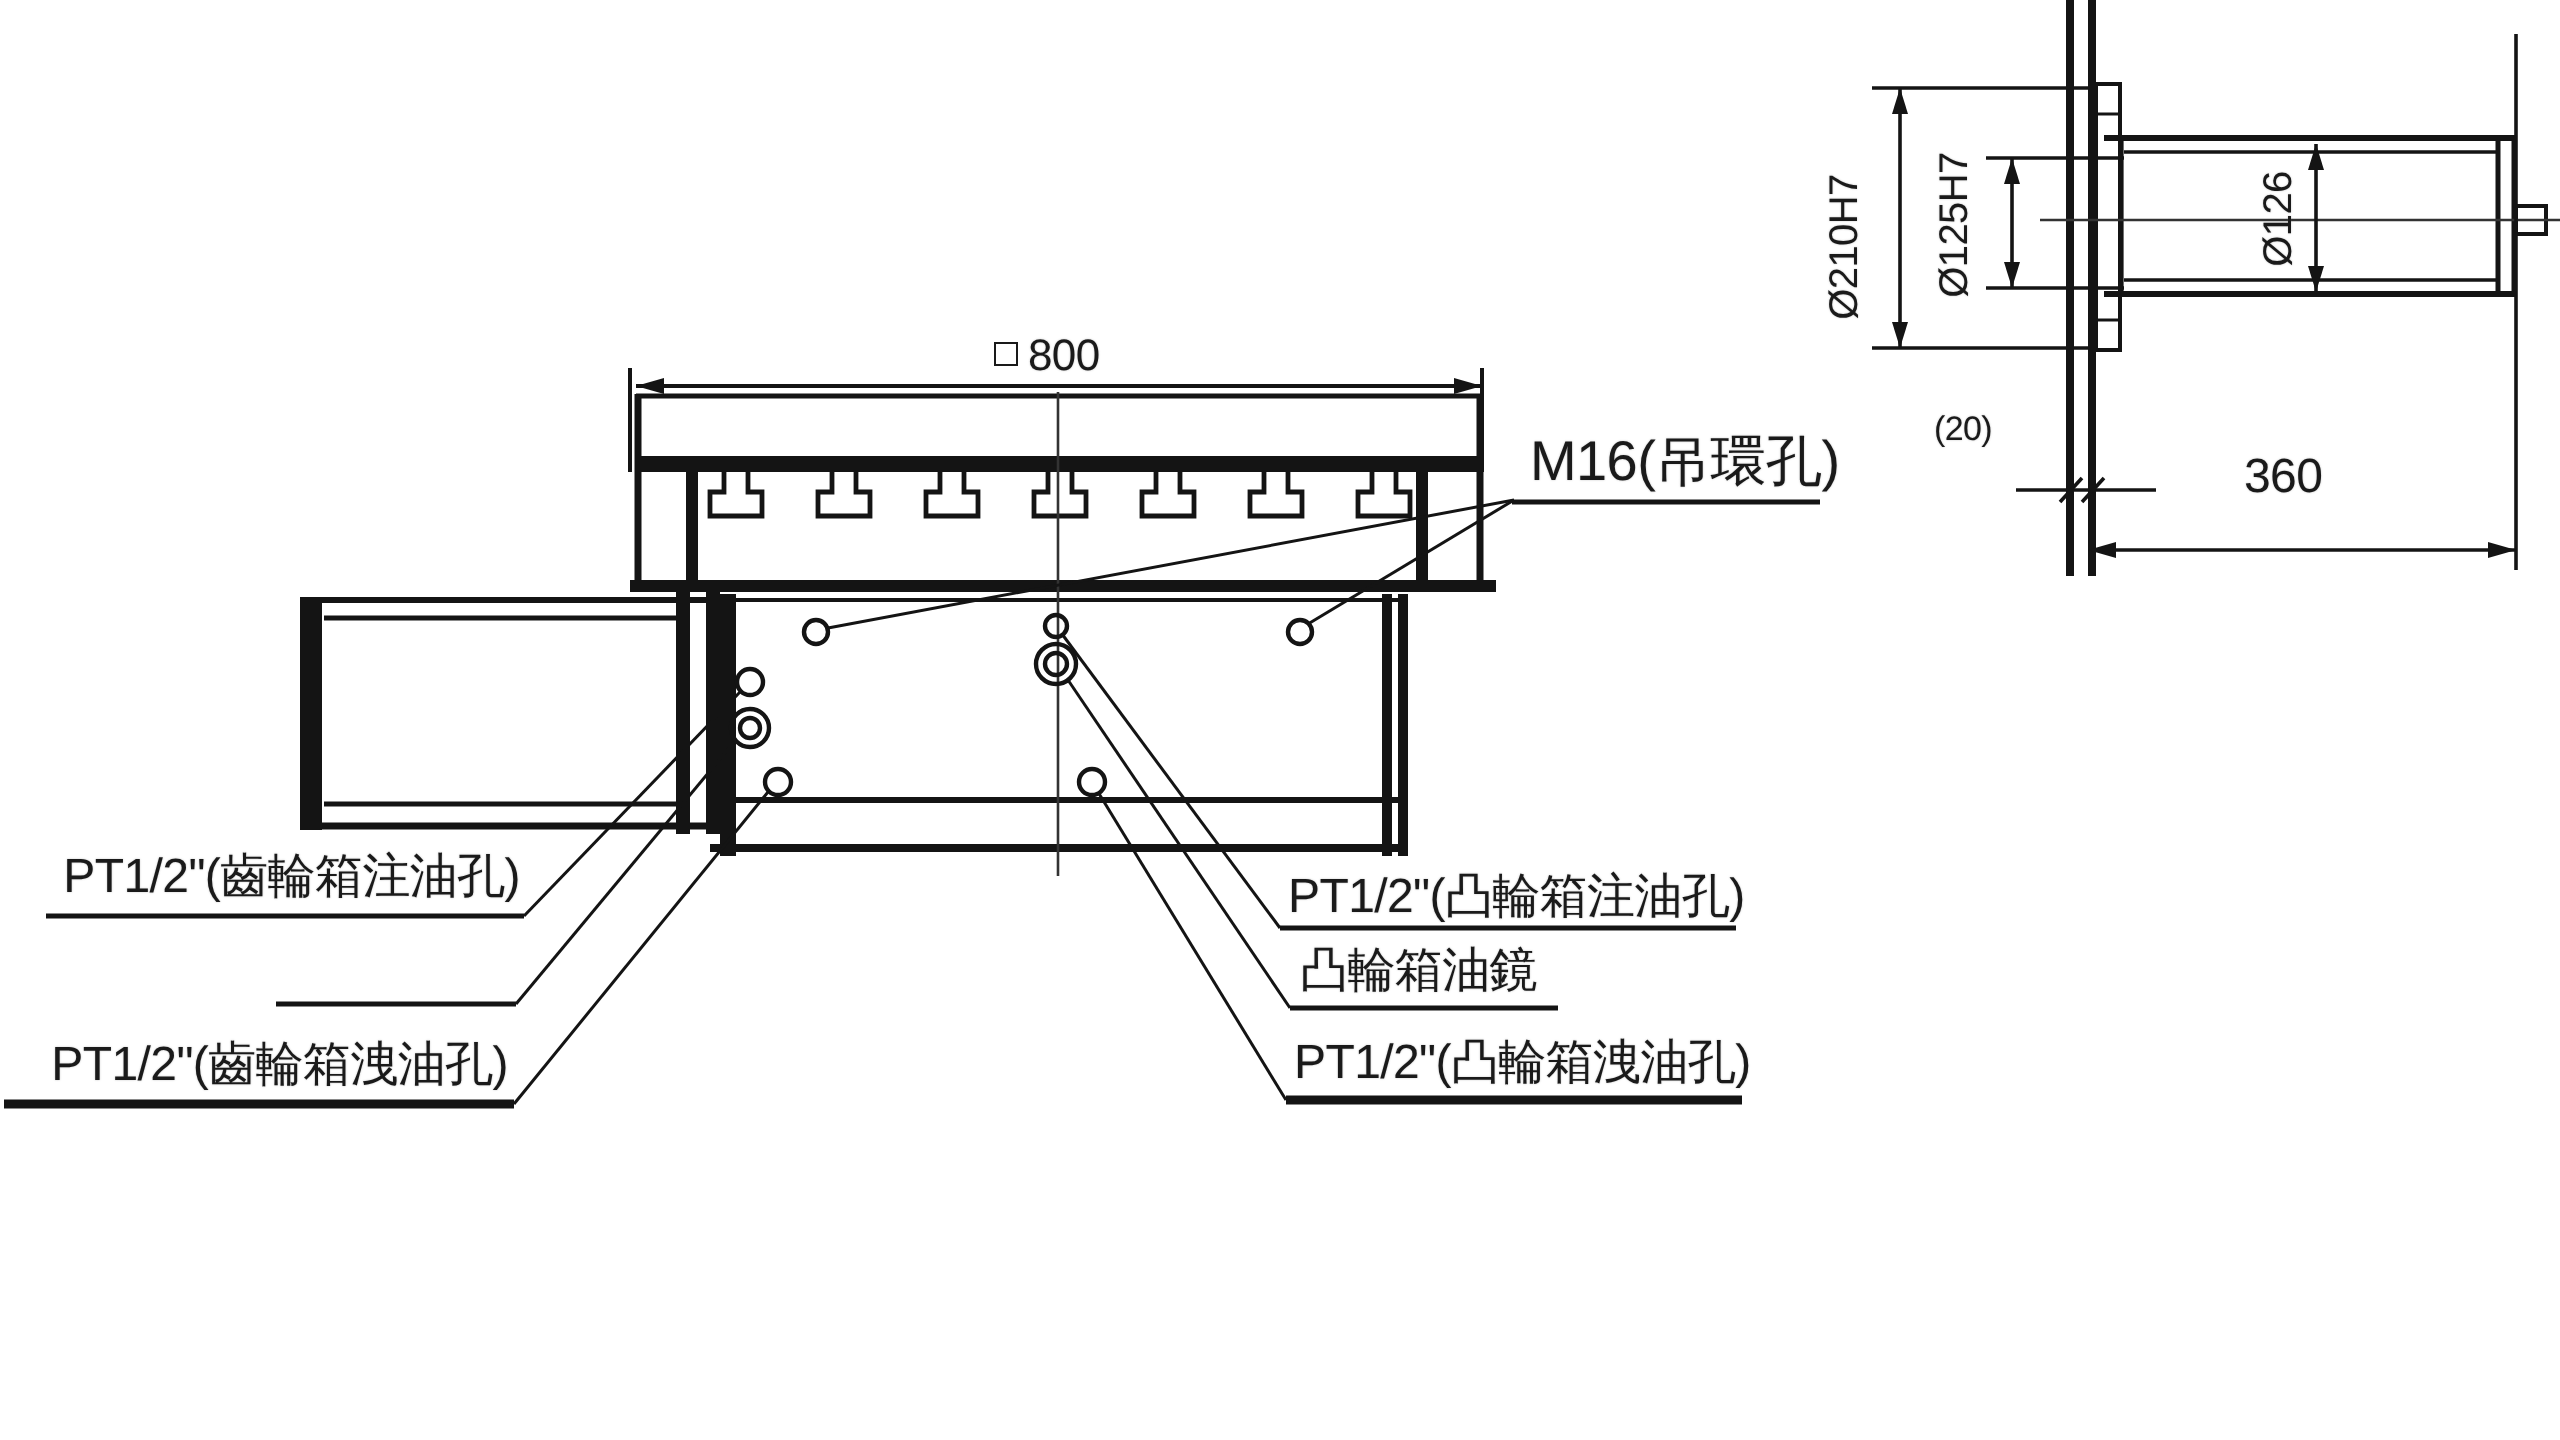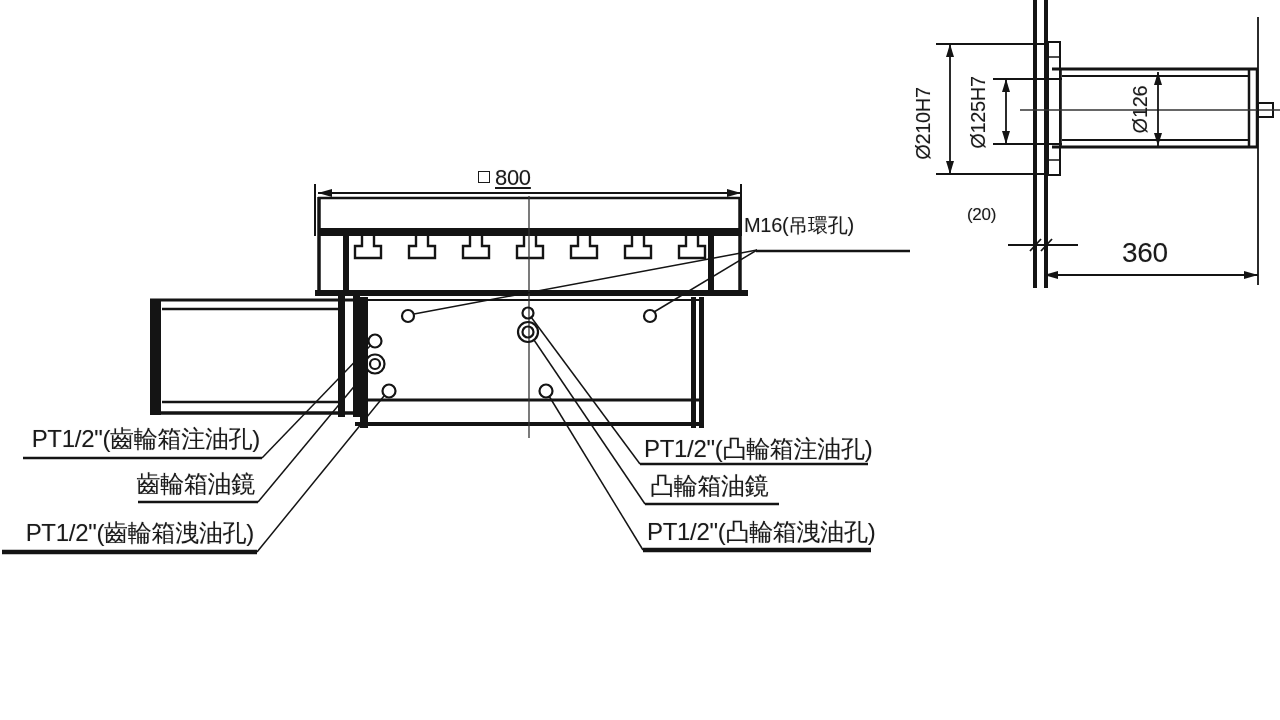--- a/index.html
+++ b/index.html
@@ -150,33 +150,32 @@
     </g>
 
     <g stroke-width="1.8">
       <line class="ln" x1="1258" y1="17" x2="1258" y2="285"></line>
       <line class="ln" x1="1044" y1="275" x2="1258" y2="275"></line>
       <polygon class="fillln" points="1044,275 1058,271 1058,279"></polygon>
       <polygon class="fillln" points="1258,275 1244,271 1244,279"></polygon>
     </g>
   </svg>
 
-  <div class="lbl dimtxt" style="left:478px;top:165px;text-decoration:underline;">
+  <div class="lbl dimtxt" style="left:497px;top:165px;">
     <span class="sq"></span><span>800</span>
   </div>
 
-  <div class="lbl" style="left:744px;top:212px;font-size:20px;">M16(吊環孔)</div>
+  <div class="lbl" style="left:765px;top:212px;font-size:28px;">M16(吊環孔)</div>
 
   <div class="lbl cad" style="left:18px;top:426px;width:242px;text-align:right;">PT1/2"(齒輪箱注油孔)</div>
-  <div class="lbl cad" style="left:100px;top:471px;width:155px;text-align:right;">齒輪箱油鏡</div>
   <div class="lbl cad" style="left:2px;top:520px;width:252px;text-align:right;">PT1/2"(齒輪箱洩油孔)</div>
 
   <div class="lbl cad" style="left:644px;top:436px;">PT1/2"(凸輪箱注油孔)</div>
   <div class="lbl cad" style="left:650px;top:475px;font-family:Liberation Mono, monospace;">凸輪箱油鏡</div>
   <div class="lbl cad" style="left:647px;top:519px;">PT1/2"(凸輪箱洩油孔)</div>
 
   <div class="lbl rot" style="left:863px;top:112px;width:120px;font-size:20px;">Ø210H7</div>
   <div class="lbl rot" style="left:918px;top:101px;width:120px;font-size:20px;">Ø125H7</div>
   <div class="lbl rot" style="left:1090px;top:98px;width:100px;font-size:20px;">Ø126</div>
   <div class="lbl" style="left:967px;top:205px;font-size:17px;">(20)</div>
-  <div class="lbl" style="left:1122px;top:237px;font-size:28px;">360</div>
+  <div class="lbl" style="left:1122px;top:225px;font-size:24px;">360</div>
 
 </div>
 
 </body></html>

